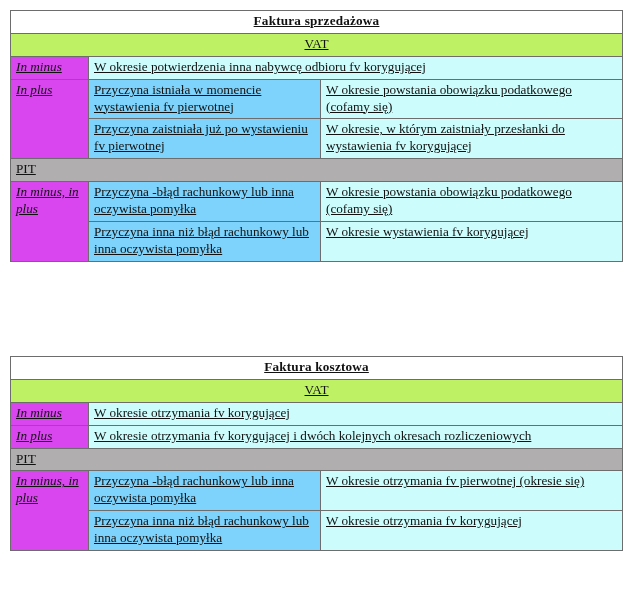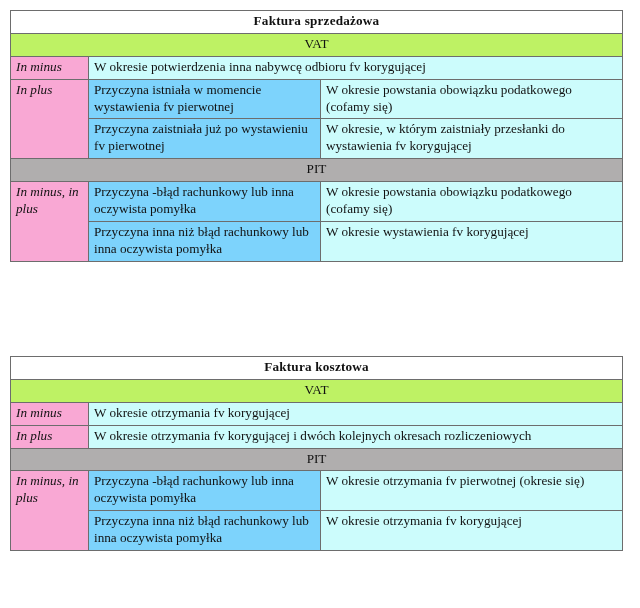--- a/index.html
+++ b/index.html
@@ -21,20 +21,21 @@
     position: relative;
     width: 640px;
     height: 608px;
     box-sizing: border-box;
   }
 
   .tbl-wrap {
     position: absolute;
     left: 10px;
     width: 502px;
+    text-decoration: underline;
   }
   .tbl-wrap.first  { top: 10px; }
   .tbl-wrap.second { top: 356px; }
 
   table.doc {
     border-collapse: collapse;
     table-layout: fixed;
     width: 612px;
     background: #ffffff;
   }
@@ -66,27 +67,27 @@
   }
   td.tax-vat {
     background: #bef264;
     text-align: center;
     font-size: 13.4px;
     padding-top: 3px;
     padding-bottom: 4px;
   }
   td.tax-pit {
     background: #b0aeae;
-    text-align: center;
+    text-align: left;
     font-size: 13.4px;
     padding-top: 3px;
     padding-bottom: 4px;
   }
   td.side-label {
-    background: #f9a8d4;
+    background: #d946ef;
     font-style: italic;
     font-size: 13px;
     vertical-align: top;
     padding-top: 3px;
     line-height: 1.22;
   }
   td.reason {
     background: #7dd3fc;
   }
   td.period {

